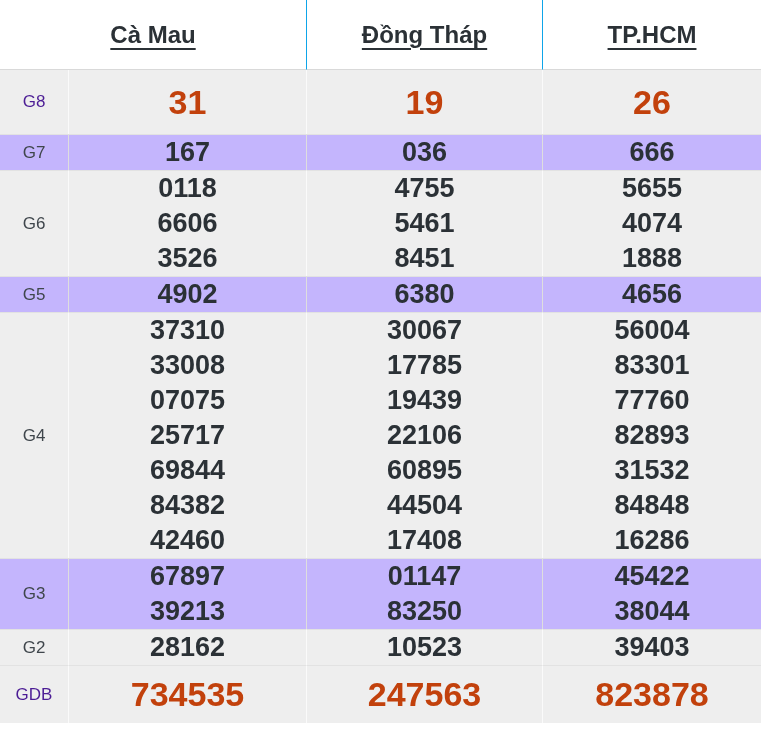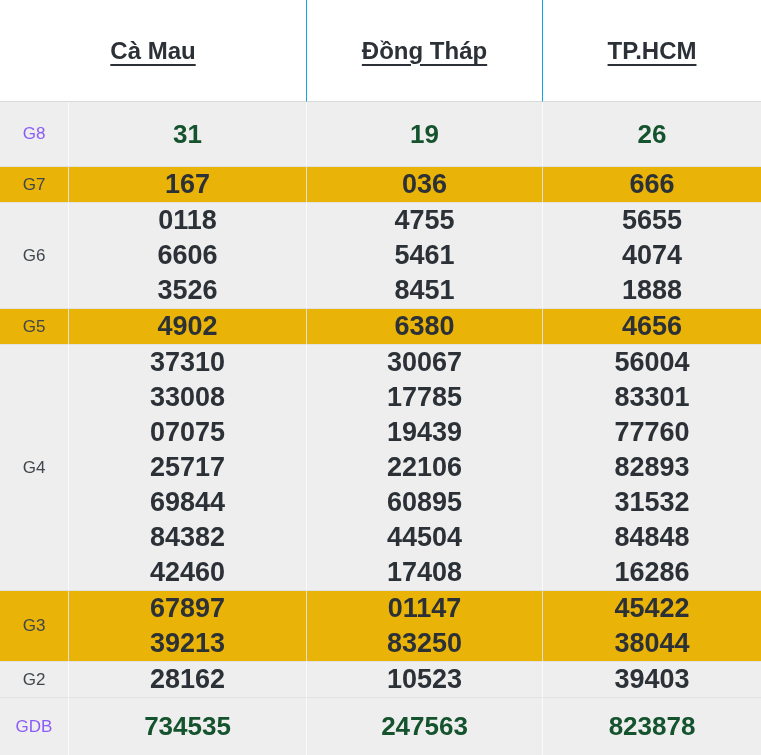--- a/index.html
+++ b/index.html
@@ -25,59 +25,59 @@
   
   thead th {
     height: 69px;
     background: #ffffff;
     text-align: center;
     vertical-align: middle;
     font-size: 24px;
     font-weight: bold;
     color: #2b3136;
     border-bottom: 1px solid #d9d9d9;
-    padding: 16px;
+    padding: 0;
   }
   thead th + th { border-left: 1px solid #0ea5e9; }
   thead th .hlink {
     text-decoration: underline;
     text-decoration-thickness: 2px;
     text-underline-offset: 5px;
     color: #2b3136;
     cursor: pointer;
   }
 
   
   tbody td {
     padding: 0;
     text-align: center;
     vertical-align: middle;
-    background: #eab308;
+    background: #c4b5fd;
   }
   tbody tr.shade td { background: #eeeeee; }
   tbody tr + tr td { border-top: 1px solid #e2e2e2; }
   tbody td + td { border-left: 1px solid #dedede; }
   tbody tr.shade td + td { border-left-color: #fafafa; }
 
   td.lbl {
     font-size: 17px;
     color: #3f464c;
   }
-  tr.hl td.lbl { color: #8b5cf6; }
+  tr.hl td.lbl { color: #4c1d95; }
 
   .line {
     line-height: 35px;
     font-size: 27px;
     font-weight: bold;
     color: #2b3136;
     white-space: nowrap;
   }
   tr.hl .line {
-    color: #14532d;
-    font-size: 26px;
+    color: #c2410c;
+    font-size: 34px;
   }
   tr.row-g8 .line { line-height: 64px; }
   tr.row-gdb .line { line-height: 57px; }
   tr.row-g8 td.lbl { height: 64px; }
   tr.row-gdb td.lbl { height: 57px; }
 </style>
 </head>
 <body>
 
 <div class="results-wrap">

